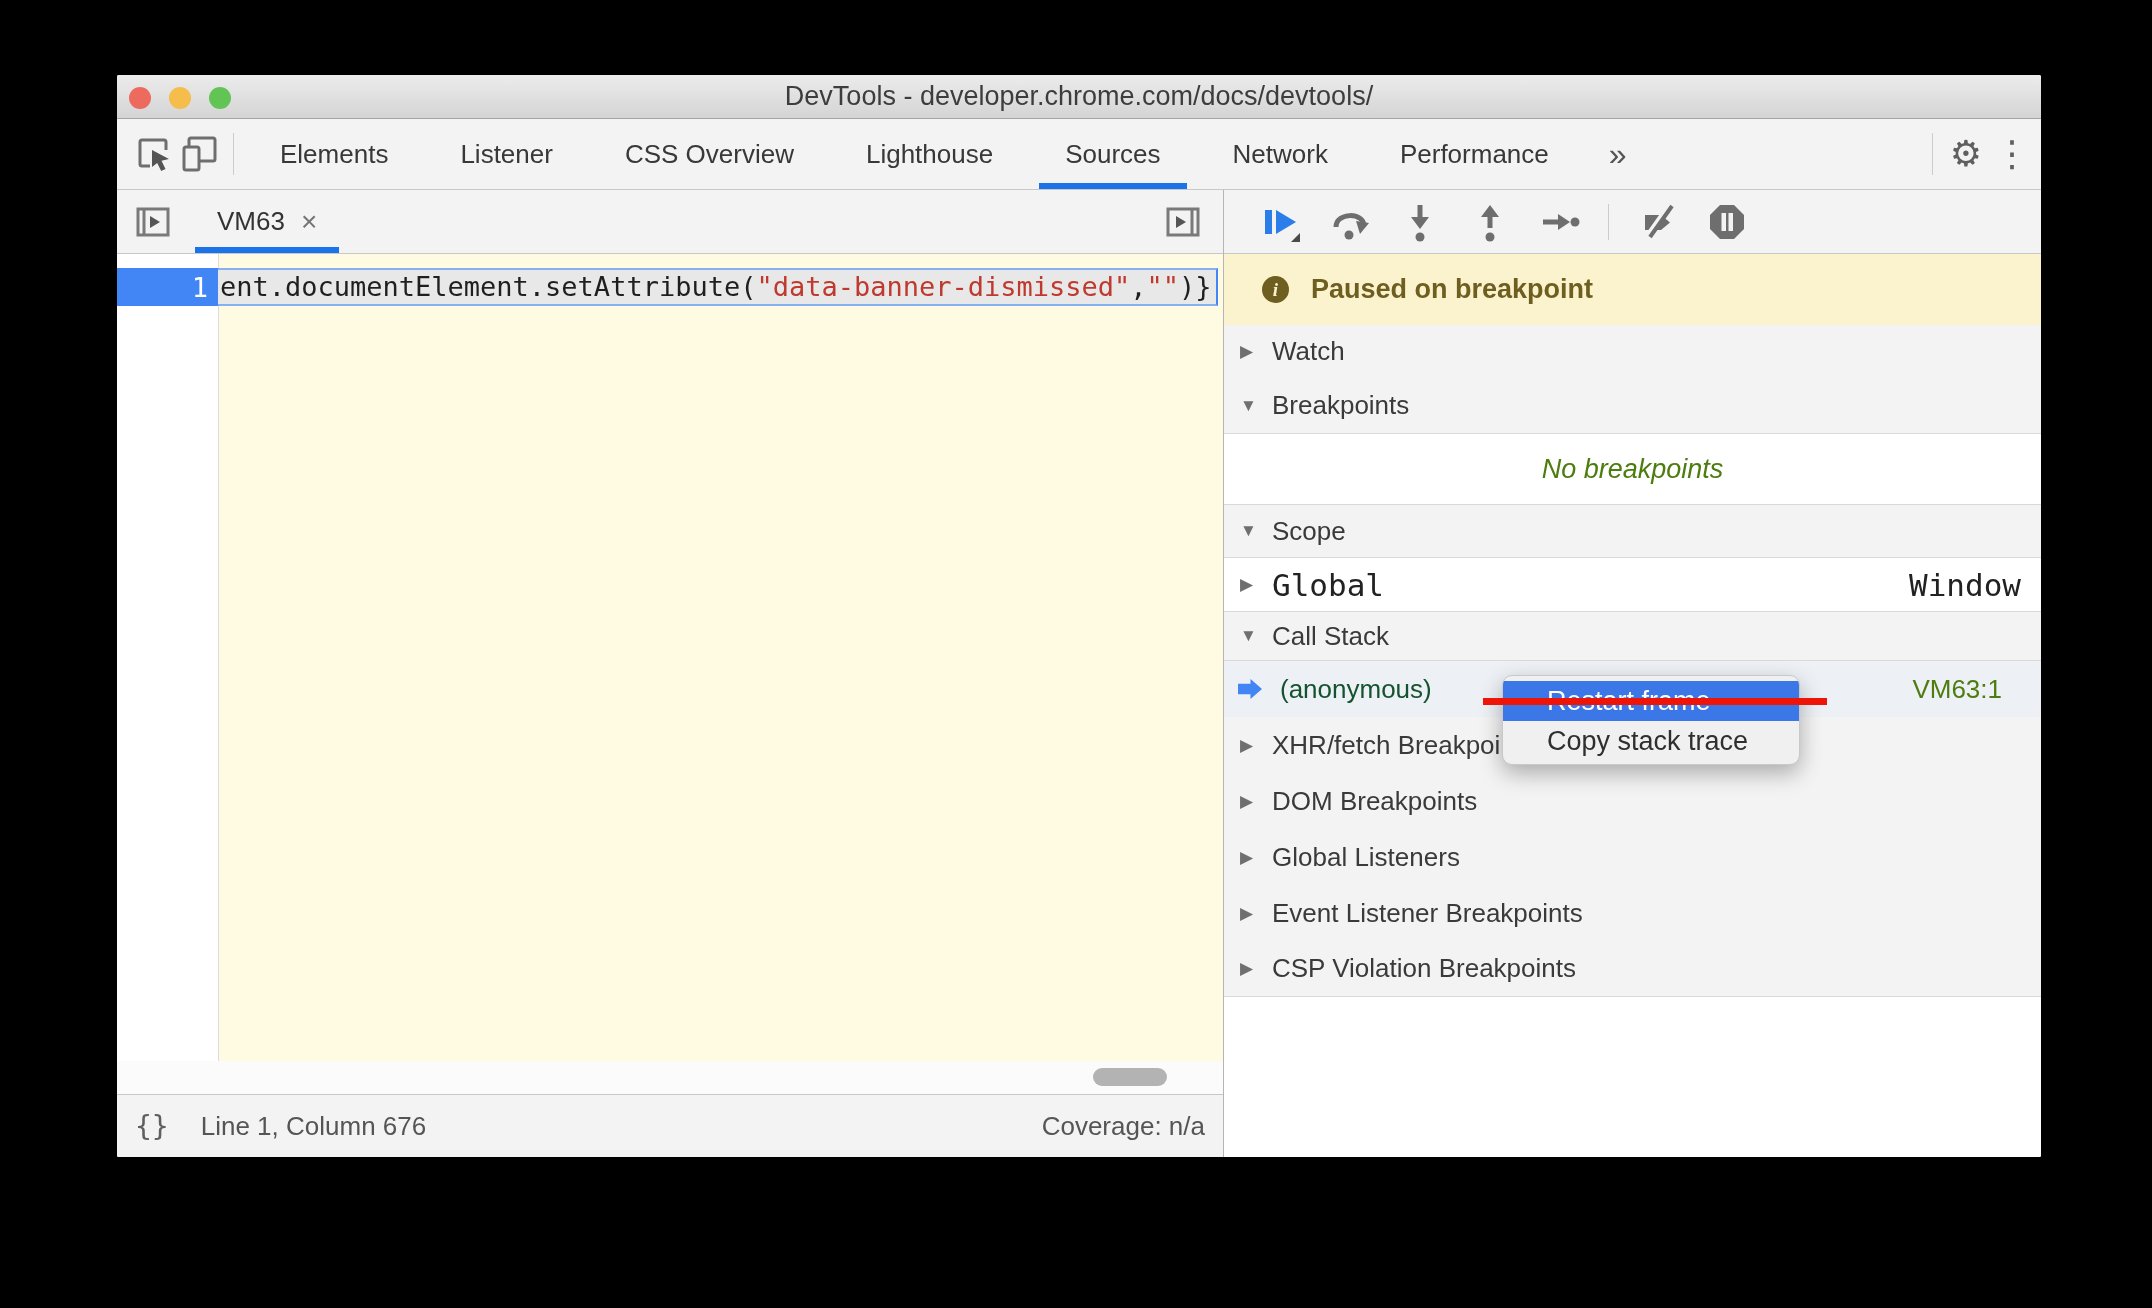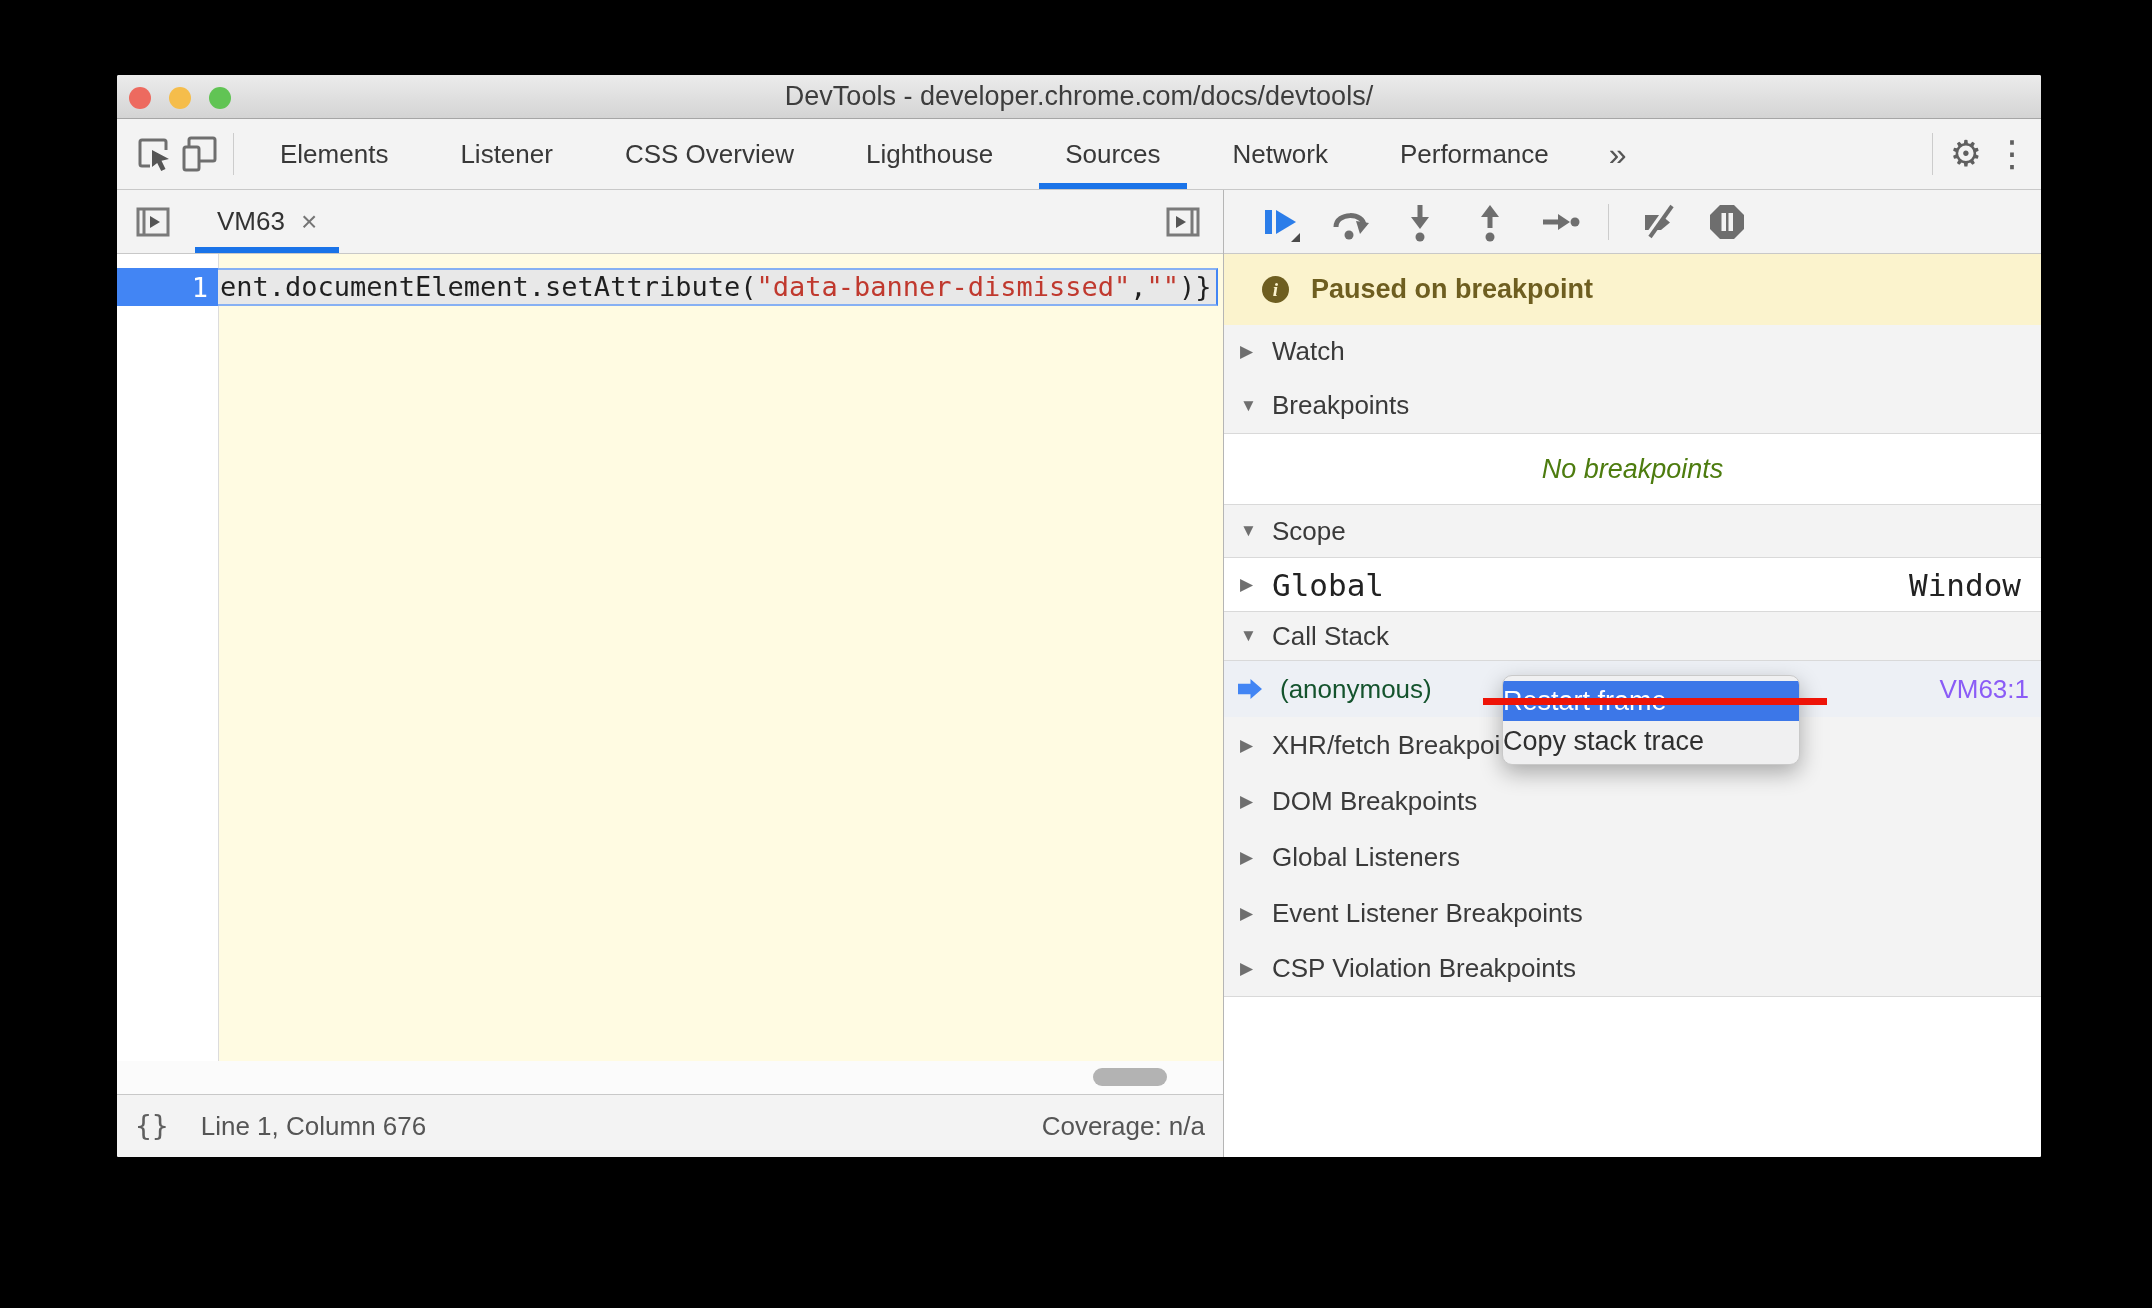--- a/index.html
+++ b/index.html
@@ -78,27 +78,27 @@
   .row.bordered{border-bottom:1px solid #d9d9d9;box-sizing:border-box;}
   .row.white{background:#fff;}
   .nobp{height:71px;background:#fff;border-bottom:1px solid #d9d9d9;display:flex;align-items:center;
         justify-content:center;font-style:italic;color:#4d7c0f;font-size:27px;box-sizing:border-box;}
   .mono{font-family:"DejaVu Sans Mono",monospace;font-size:31px;color:#222;}
   .row .right-val{margin-left:auto;margin-right:20px;}
   .row.anon{height:56px;background:#edf0f5;}
   .anon-arrow{position:absolute;left:14px;width:24px;height:20px;background:#4285f4;
               clip-path:polygon(0 24%,52% 24%,52% 0,100% 50%,52% 100%,52% 76%,0 76%);}
   .row.anon .lbl{margin-left:56px;color:#14532d;}
-  .loc{margin-left:auto;margin-right:12px;color:#8b5cf6;}
+  .loc{margin-left:auto;margin-right:39px;color:#4d7c0f;}
   .filler{flex:1;background:#fff;}
   
   .ctx-menu{position:absolute;left:1385px;top:600px;width:298px;height:90px;background:#f0f0f1;
             border:1px solid #c9c9c9;border-radius:10px;box-shadow:0 8px 22px rgba(0,0,0,.30);
             z-index:50;padding-top:5px;box-sizing:border-box;overflow:hidden;}
-  .ctx-item{height:40px;display:flex;align-items:center;font-size:27px;color:#2f2f2f;}
+  .ctx-item{height:40px;display:flex;align-items:center;padding-left:44px;font-size:27px;color:#2f2f2f;}
   .ctx-item.selected{background:#3c77e8;color:#fff;}
   .red-line{position:absolute;left:1366px;top:623px;width:344px;height:7px;background:#ee1408;z-index:60;}
   svg{display:block;}
 </style>
 </head>
 <body>
 
 <div class="stage">
   <div class="window">
 

